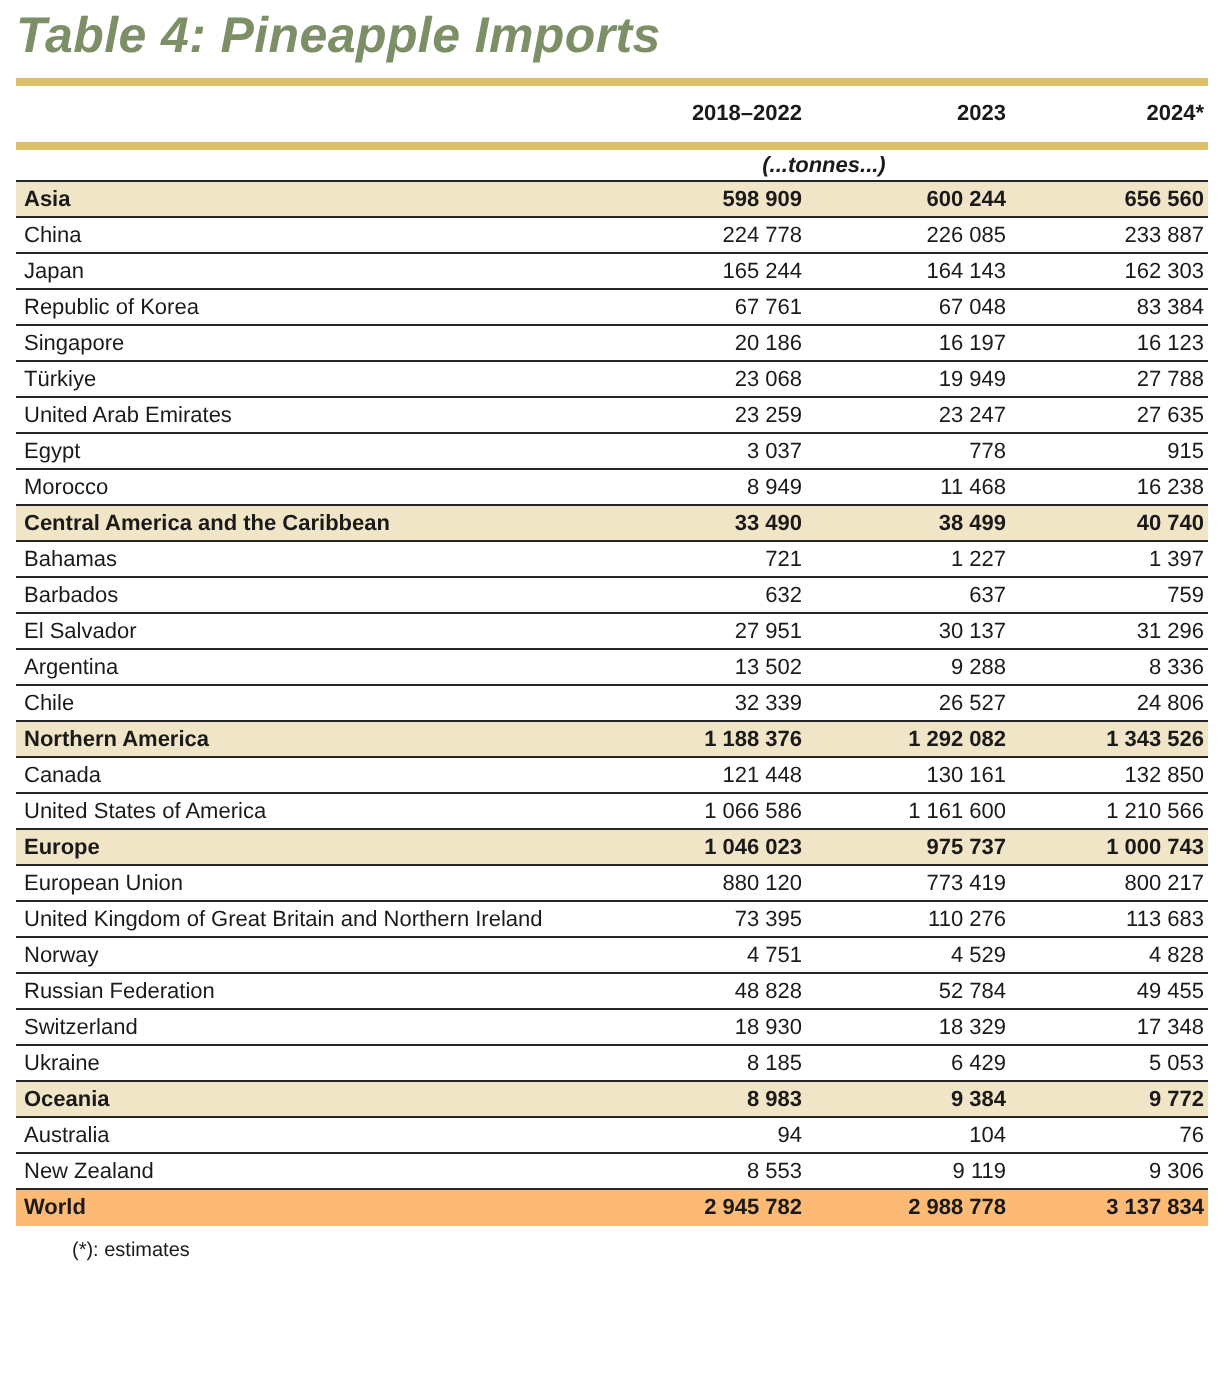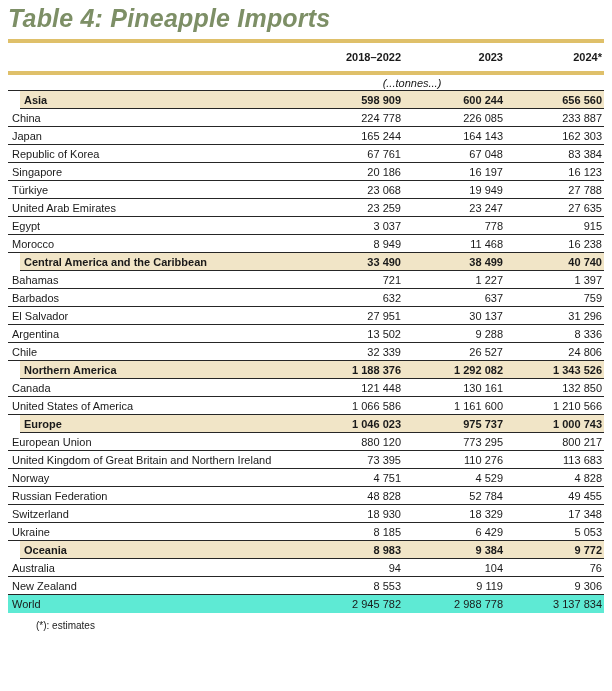--- a/index.html
+++ b/index.html
@@ -51,39 +51,39 @@
   }
   .cell-name { flex: 1 1 auto; padding-left: 4px; }
   .cell-num  { flex: 0 0 auto; text-align: right; padding-right: 2px; box-sizing: border-box; white-space: nowrap; }
   .w1 { width: 84px; }
   .w2 { width: 102px; }
   .w3 { width: 99px; }
   .unit-span {
     margin-left: auto;
     width: 186px;  
     text-align: center;
+    font-weight: bold;
   }
   .unit-tail { width: 99px; }
   .row {
     display: flex;
     align-items: center;
     height: 18px;
     font-size: 11px;
     border-bottom: 1px solid #262626;
     box-sizing: border-box;
     white-space: nowrap;
   }
   .row.region {
     background: #f1e5c7;
     font-weight: bold;
-    margin-left: 12px;
   }
   .row.world {
-    background: #5eead4;
-    font-weight: normal;
+    background: #fdba74;
+    font-weight: bold;
     border-bottom: none;
   }
   .footnote {
     margin-top: 7px;
     padding-left: 28px;
     font-size: 10px;
   }
 </style>
 </head>
 <body>
@@ -221,21 +221,21 @@
         </div>
         <div class="row region">
           <div class="cell-name">Europe</div>
           <div class="cell-num w1">1 046 023</div>
           <div class="cell-num w2">975 737</div>
           <div class="cell-num w3">1 000 743</div>
         </div>
         <div class="row country">
           <div class="cell-name">European Union</div>
           <div class="cell-num w1">880 120</div>
-          <div class="cell-num w2">773 295</div>
+          <div class="cell-num w2">773 419</div>
           <div class="cell-num w3">800 217</div>
         </div>
         <div class="row country">
           <div class="cell-name">United Kingdom of Great Britain and Northern Ireland</div>
           <div class="cell-num w1">73 395</div>
           <div class="cell-num w2">110 276</div>
           <div class="cell-num w3">113 683</div>
         </div>
         <div class="row country">
           <div class="cell-name">Norway</div>

